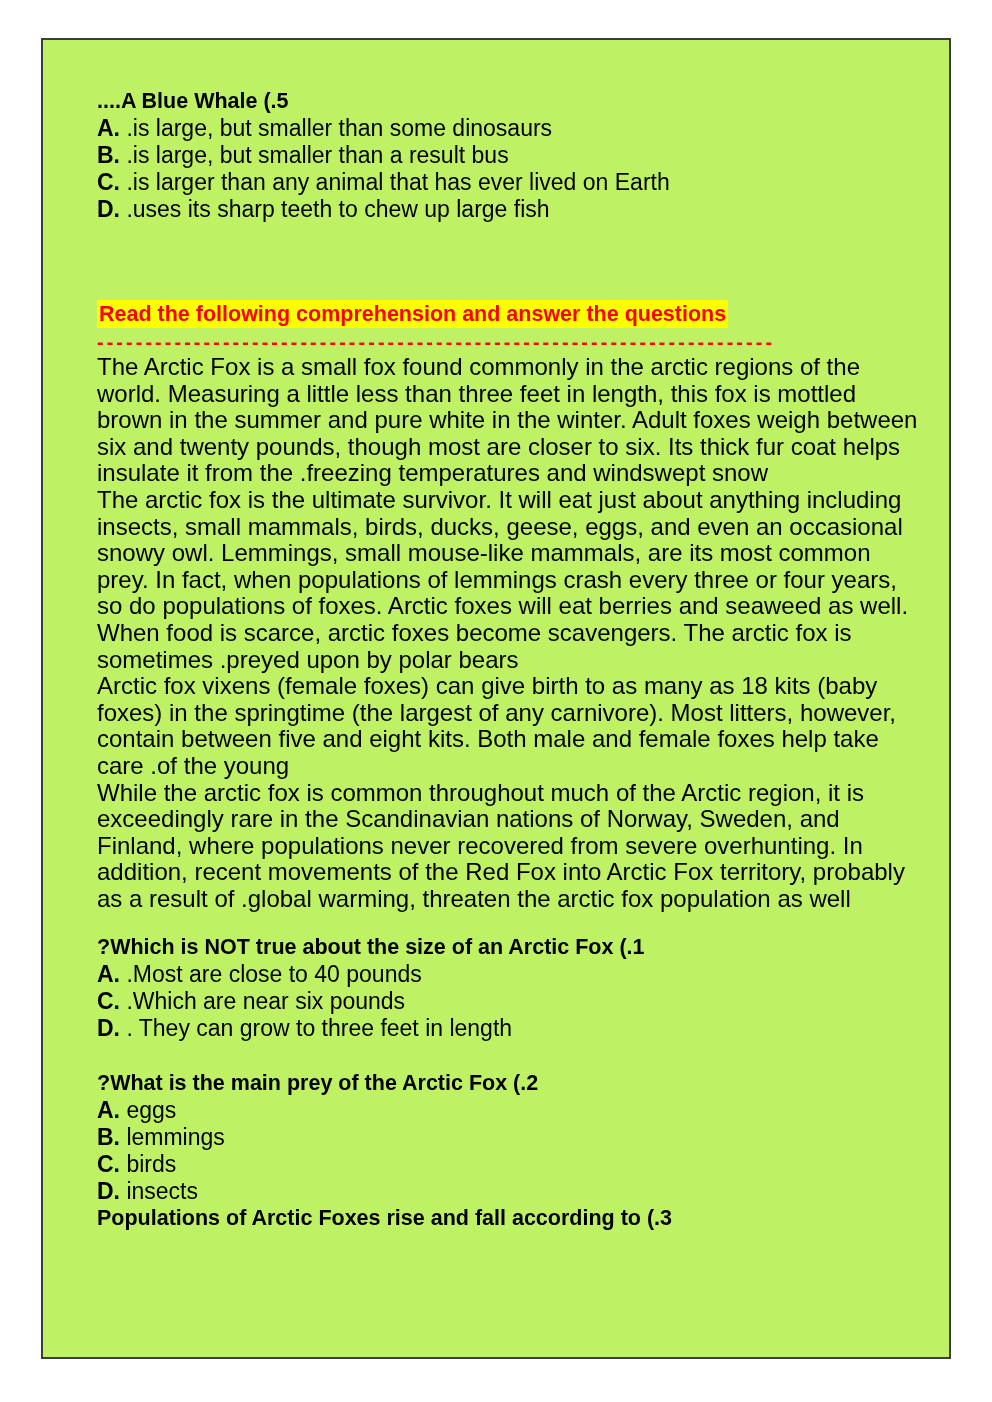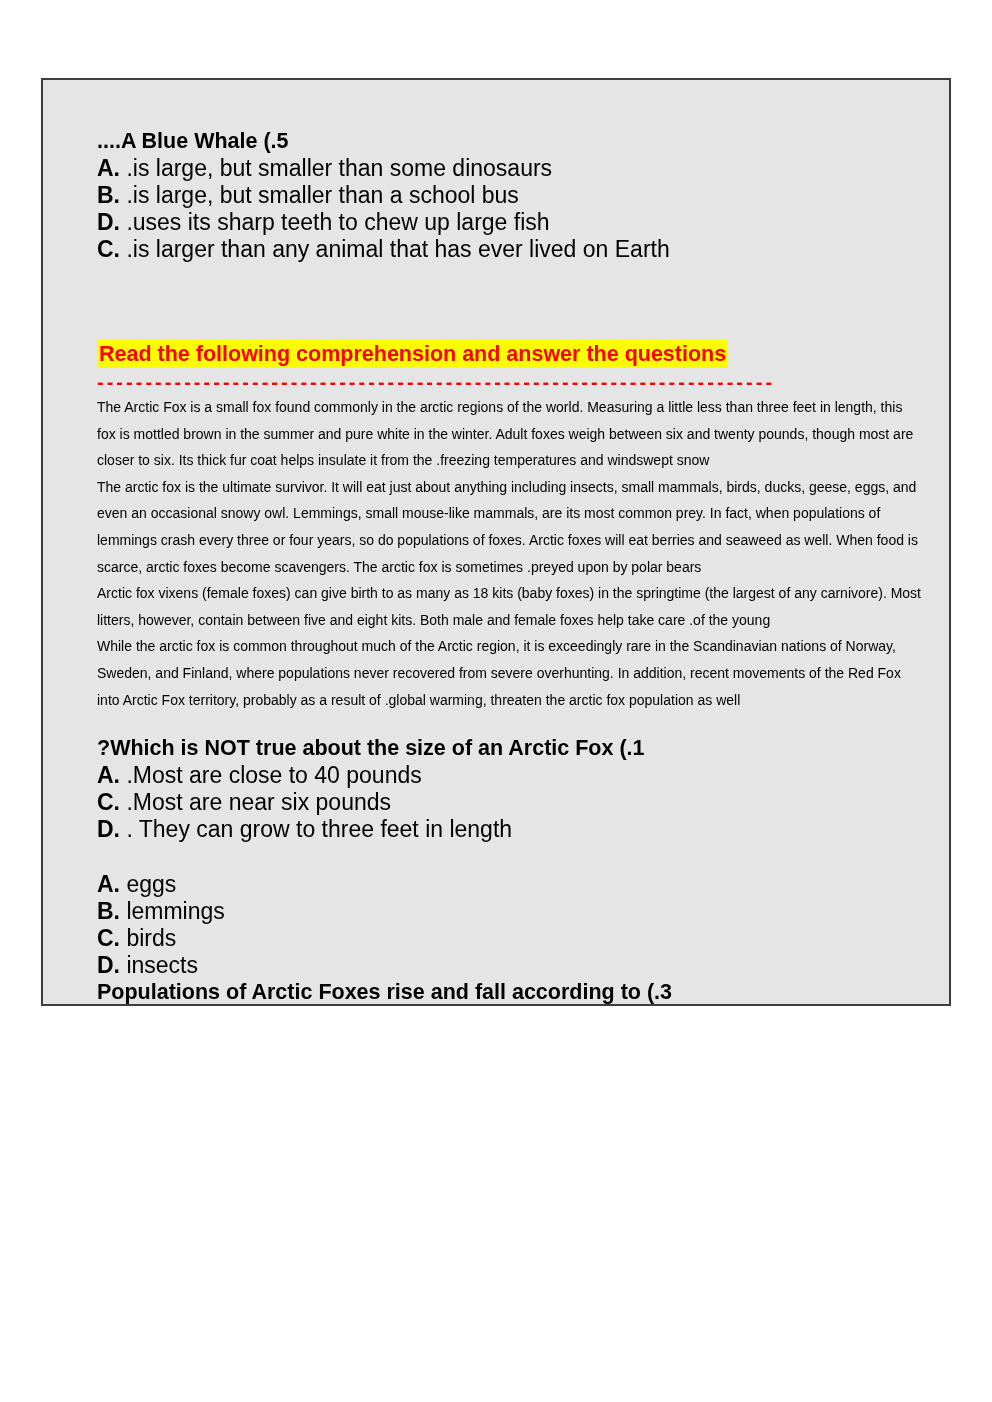--- a/index.html
+++ b/index.html
@@ -12,25 +12,24 @@
     height: 1402px;
     position: relative;
     font-family: "Liberation Sans", sans-serif;
     color: #000000;
   }
   .frame {
     position: absolute;
     left: 41px;
     top: 38px;
     width: 910px;
-    height: 928px;
+    height: 1321px;
     border: 2px solid #3d3d3d;
     box-sizing: border-box;
-    background: #e5e5e5;
-    margin-top: 40px;
+    background: #bef264;
   }
   .content {
     padding: 48px 26px 0 54px;
   }
   .q-title {
     font-size: 21.5px;
     line-height: 27px;
     font-weight: bold;
     color: #000000;
   }
@@ -61,39 +60,39 @@
     letter-spacing: 3.1px;
     white-space: nowrap;
     overflow: hidden;
     width: 679px;
   }
   .passage {
     width: 826px;
   }
   .passage p {
     margin: 0;
-    font-size: 14px;
+    font-size: 24px;
     line-height: 26.6px;
   }
   .sp-top { height: 77px; }
   .sp-after-passage { height: 22px; }
   .sp-between-q { height: 28px; }
 </style>
 </head>
 <body>
 
 <div class="frame">
   <div class="content">
 
     <div>
       <div class="q-title">....A Blue Whale (.5</div>
       <div class="option"><span class="letter">A.</span> <span>.is large, but smaller than some dinosaurs</span></div>
-      <div class="option"><span class="letter">B.</span> <span>.is large, but smaller than a school bus</span></div>
+      <div class="option"><span class="letter">B.</span> <span>.is large, but smaller than a result bus</span></div>
+      <div class="option"><span class="letter">C.</span> <span>.is larger than any animal that has ever lived on Earth</span></div>
       <div class="option"><span class="letter">D.</span> <span>.uses its sharp teeth to chew up large fish</span></div>
-      <div class="option"><span class="letter">C.</span> <span>.is larger than any animal that has ever lived on Earth</span></div>
     </div>
 
     <div class="sp-top"></div>
 
     <div class="section-header">
       <span class="hl">Read the following comprehension and answer the questions</span>
     </div>
     <div class="divider">----------------------------------------------------------------------</div>
 
     <div class="passage">
@@ -101,27 +100,28 @@
       <p>The arctic fox is the ultimate survivor. It will eat just about anything including insects, small mammals, birds, ducks, geese, eggs, and even an occasional snowy owl. Lemmings, small mouse-like mammals, are its most common prey. In fact, when populations of lemmings crash every three or four years, so do populations of foxes. Arctic foxes will eat berries and seaweed as well. When food is scarce, arctic foxes become scavengers. The arctic fox is sometimes .preyed upon by polar bears</p>
       <p>Arctic fox vixens (female foxes) can give birth to as many as 18 kits (baby foxes) in the springtime (the largest of any carnivore). Most litters, however, contain between five and eight kits. Both male and female foxes help take care .of the young</p>
       <p>While the arctic fox is common throughout much of the Arctic region, it is exceedingly rare in the Scandinavian nations of Norway, Sweden, and Finland, where populations never recovered from severe overhunting. In addition, recent movements of the Red Fox into Arctic Fox territory, probably as a result of .global warming, threaten the arctic fox population as well</p>
     </div>
 
     <div class="sp-after-passage"></div>
 
     <div>
       <div class="q-title">?Which is NOT true about the size of an Arctic Fox (.1</div>
       <div class="option"><span class="letter">A.</span> <span>.Most are close to 40 pounds</span></div>
-      <div class="option"><span class="letter">C.</span> <span>.Most are near six pounds</span></div>
+      <div class="option"><span class="letter">C.</span> <span>.Which are near six pounds</span></div>
       <div class="option"><span class="letter">D.</span> <span>. They can grow to three feet in length</span></div>
     </div>
 
     <div class="sp-between-q"></div>
 
     <div>
+      <div class="q-title">?What is the main prey of the Arctic Fox (.2</div>
       <div class="option"><span class="letter">A.</span> <span>eggs</span></div>
       <div class="option"><span class="letter">B.</span> <span>lemmings</span></div>
       <div class="option"><span class="letter">C.</span> <span>birds</span></div>
       <div class="option"><span class="letter">D.</span> <span>insects</span></div>
     </div>
 
     <div>
       <div class="q-title">Populations of Arctic Foxes rise and fall according to (.3</div>
     </div>
 

